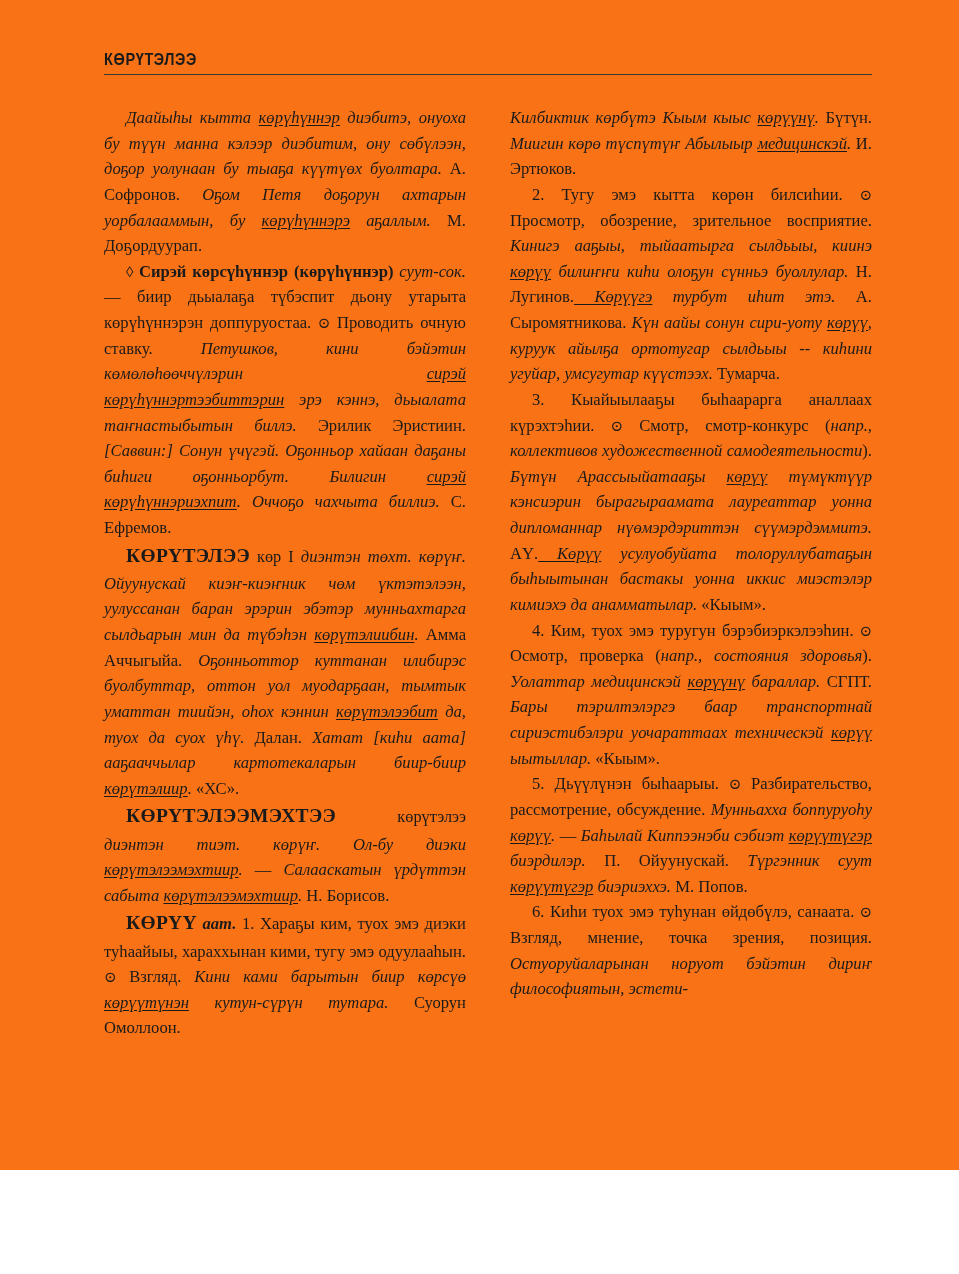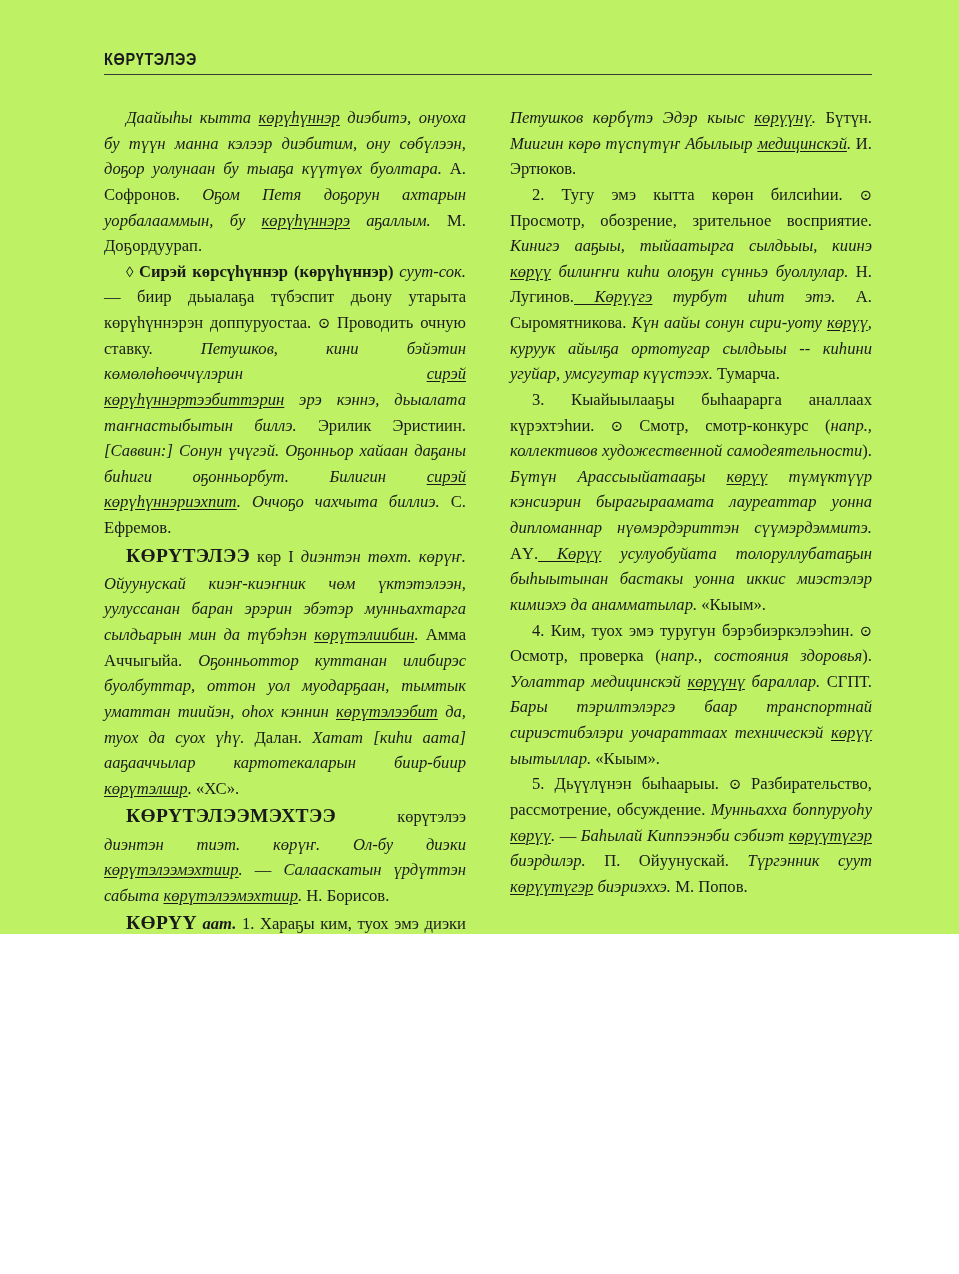--- a/index.html
+++ b/index.html
@@ -7,22 +7,22 @@
     padding: 0;
     background: #ffffff;
   }
   body {
     font-family: "Liberation Serif", "DejaVu Serif", serif;
     color: #1a1a1a;
   }
   .page {
     position: relative;
     width: 959px;
-    height: 934px;
-    background: #bef264;
+    height: 1170px;
+    background: #f97316;
     overflow: hidden;
     box-sizing: border-box;
   }
 
   
   .runhead-wrap {
     position: absolute;
     left: 104px;
     top: 50px;
     width: 768px;
@@ -132,23 +132,24 @@
 
   <div class="columns">
     <div class="col" id="col-left">
         <p class="para indent"><span class="it">Даайыһы кытта </span><span class="itul">көрүһүннэр</span><span class="it"> диэбитэ, онуоха бу түүн манна кэлээр диэбитим, ону сөбүлээн, доҕор уолунаан бу тыаҕа күүтүөх буолтара.</span><span class="rom"> А. Софронов.</span><span class="it"> Оҕом Петя доҕорун ахтарын уорбалааммын, бу </span><span class="itul">көрүһүннэрэ</span><span class="it"> аҕаллым.</span><span class="rom"> М. Доҕордуурап.</span></p>
         <p class="para indent"><span class="marker-diamond">◊ </span><span class="bd">Сирэй көрсүһүннэр (көрүһүннэр)</span><span class="it"> суут-сок.</span><span class="dash"> — </span><span class="rom">биир дьыалаҕа түбэспит дьону утарыта көрүһүннэрэн доппуруостаа.</span><span class="marker-dot"> ⊙ </span><span class="rom">Проводить очную ставку.</span><span class="it"> Петушков, кини бэйэтин көмөлөһөөччүлэрин </span><span class="itul">сирэй көрүһүннэртээбиттэрин</span><span class="it"> эрэ кэннэ, дьыалата таҥнастыбытын биллэ.</span><span class="rom"> Эрилик Эристиин.</span><span class="it"> [Саввин:] Сонун үчүгэй. Оҕонньор хайаан даҕаны биһиги оҕонньорбут. Билигин </span><span class="itul">сирэй көрүһүннэриэхпит</span><span class="it">. Оччоҕо чахчыта биллиэ.</span><span class="rom"> С. Ефремов.</span></p>
         <p class="para indent"><span class="headword">КӨРҮТЭЛЭЭ</span><span class="hw-tag"> көр I</span><span class="it"> диэнтэн төхт. көрүҥ.</span><span class="it"> Ойуунускай киэҥ-киэҥник чөм үктэтэлээн, уулуссанан баран эрэрин эбэтэр мунньахтарга сылдьарын мин да түбэһэн </span><span class="itul">көрүтэлиибин</span><span class="it">.</span><span class="rom"> Амма Аччыгыйа.</span><span class="it"> Оҕонньоттор куттанан илибирэс буолбуттар, оттон уол муодарҕаан, тымтык уматтан тиийэн, оһох кэннин </span><span class="itul">көрүтэлээбит</span><span class="it"> да, туох да суох үһү.</span><span class="rom"> Далан.</span><span class="it"> Хатат [киһи аата] ааҕааччылар картотекаларын биир-биир </span><span class="itul">көрүтэлиир</span><span class="it">.</span><span class="rom"> «ХС».</span></p>
         <p class="para indent"><span class="headword">КӨРҮТЭЛЭЭМЭХТЭЭ</span><span class="hw-tag">   көрүтэлээ</span><span class="it"> диэнтэн тиэт. көрүҥ.</span><span class="it"> Ол-бу диэки </span><span class="itul">көрүтэлээмэхтиир</span><span class="it">.</span><span class="dash"> — </span><span class="it">Салааскатын үрдүттэн сабыта </span><span class="itul">көрүтэлээмэхтиир</span><span class="it">.</span><span class="rom"> Н. Борисов.</span></p>
         <p class="para indent"><span class="headword">КӨРҮҮ</span><span class="bdit"> аат.</span><span class="sense-num"> 1. </span><span class="rom">Хараҕы ким, туох эмэ диэки туһаайыы, хараххынан кими, тугу эмэ одуулааһын.</span><span class="marker-dot"> ⊙ </span><span class="rom">Взгляд.</span><span class="it"> Кини ками барытын биир көрсүө </span><span class="itul">көрүүтүнэн</span><span class="it"> кутун-сүрүн тутара.</span><span class="rom"> Суорун Омоллоон.</span></p>
       </div>
     <div class="col" id="col-right">
-        <p class="para noindent"><span class="it">Петушков көрбүтэ Эдэр кыыс </span><span class="itul">көрүүнү</span><span class="it">.</span><span class="rom"> Бүтүн.</span><span class="it"> Миигин көрө түспүтүҥ Абылыыр </span><span class="itul">медицинскэй</span><span class="it">.</span><span class="rom"> И. Эртюков.</span></p>
+        <p class="para noindent"><span class="it">Килбиктик көрбүтэ Кыым кыыс </span><span class="itul">көрүүнү</span><span class="it">.</span><span class="rom"> Бүтүн.</span><span class="it"> Миигин көрө түспүтүҥ Абылыыр </span><span class="itul">медицинскэй</span><span class="it">.</span><span class="rom"> И. Эртюков.</span></p>
         <p class="para indent"><span class="sense-num">2. </span><span class="rom">Тугу эмэ кытта көрөн билсиһии.</span><span class="marker-dot"> ⊙ </span><span class="rom">Просмотр, обозрение, зрительное восприятие.</span><span class="it"> Кинигэ ааҕыы, тыйаатырга сылдьыы, киинэ </span><span class="itul">көрүү</span><span class="it"> билиҥҥи киһи олоҕун сүнньэ буоллулар.</span><span class="rom"> Н. Лугинов.</span><span class="itul"> Көрүүгэ</span><span class="it"> турбут иһит этэ.</span><span class="rom"> А. Сыромятникова.</span><span class="it"> Күн аайы сонун сири-уоту </span><span class="itul">көрүү</span><span class="it">, куруук айылҕа ортотугар сылдьыы -- киһини угуйар, умсугутар күүстээх.</span><span class="rom"> Тумарча.</span></p>
         <p class="para indent"><span class="sense-num">3. </span><span class="rom">Кыайыылааҕы быһаарарга аналлаах күрэхтэһии.</span><span class="marker-dot"> ⊙ </span><span class="rom">Смотр, смотр-конкурс (</span><span class="it">напр., коллективов художественной самодеятельности</span><span class="rom">).</span><span class="it"> Бүтүн Арассыыйатааҕы </span><span class="itul">көрүү</span><span class="it"> түмүктүүр кэнсиэрин бырагыраамата лауреаттар уонна дипломаннар нүөмэрдэриттэн сүүмэрдэммитэ.</span><span class="rom"> АҮ.</span><span class="itul"> Көрүү</span><span class="it"> усулуобуйата толоруллубатаҕын быһыытынан бастакы уонна иккис миэстэлэр кимиэхэ да анамматылар.</span><span class="rom"> «Кыым».</span></p>
         <p class="para indent"><span class="sense-num">4. </span><span class="rom">Ким, туох эмэ туругун бэрэбиэркэлээһин.</span><span class="marker-dot"> ⊙ </span><span class="rom">Осмотр, проверка (</span><span class="it">напр., состояния здоровья</span><span class="rom">).</span><span class="it"> Уолаттар медицинскэй </span><span class="itul">көрүүнү</span><span class="it"> бараллар.</span><span class="rom"> СГПТ.</span><span class="it"> Бары тэрилтэлэргэ баар транспортнай сириэстибэлэри уочараттаах техническэй </span><span class="itul">көрүү</span><span class="it"> ыытыллар.</span><span class="rom"> «Кыым».</span></p>
         <p class="para indent"><span class="sense-num">5. </span><span class="rom">Дьүүлүнэн    быһаарыы.</span><span class="marker-dot"> ⊙ </span><span class="rom">Разбирательство, рассмотрение, обсуждение.</span><span class="it"> Мунньахха боппуруоһу </span><span class="itul">көрүү</span><span class="it">.</span><span class="dash"> — </span><span class="it">Баһылай Киппээнэби сэбиэт </span><span class="itul">көрүүтүгэр</span><span class="it"> биэрдилэр.</span><span class="rom"> П. Ойуунускай.</span><span class="it"> Түргэнник суут </span><span class="itul">көрүүтүгэр</span><span class="it"> биэриэххэ.</span><span class="rom"> М. Попов.</span></p>
+        <p class="para indent"><span class="sense-num">6. </span><span class="rom">Киһи туох эмэ туһунан өйдөбүлэ, санаата.</span><span class="marker-dot"> ⊙ </span><span class="rom">Взгляд, мнение, точка зрения, позиция.</span><span class="it"> Остуоруйаларынан норуот бэйэтин дириҥ философиятын, эстети-</span></p>
       </div>
   </div>
 
   <div class="folio">348</div>
 
 </div>
 
 </body></html>

